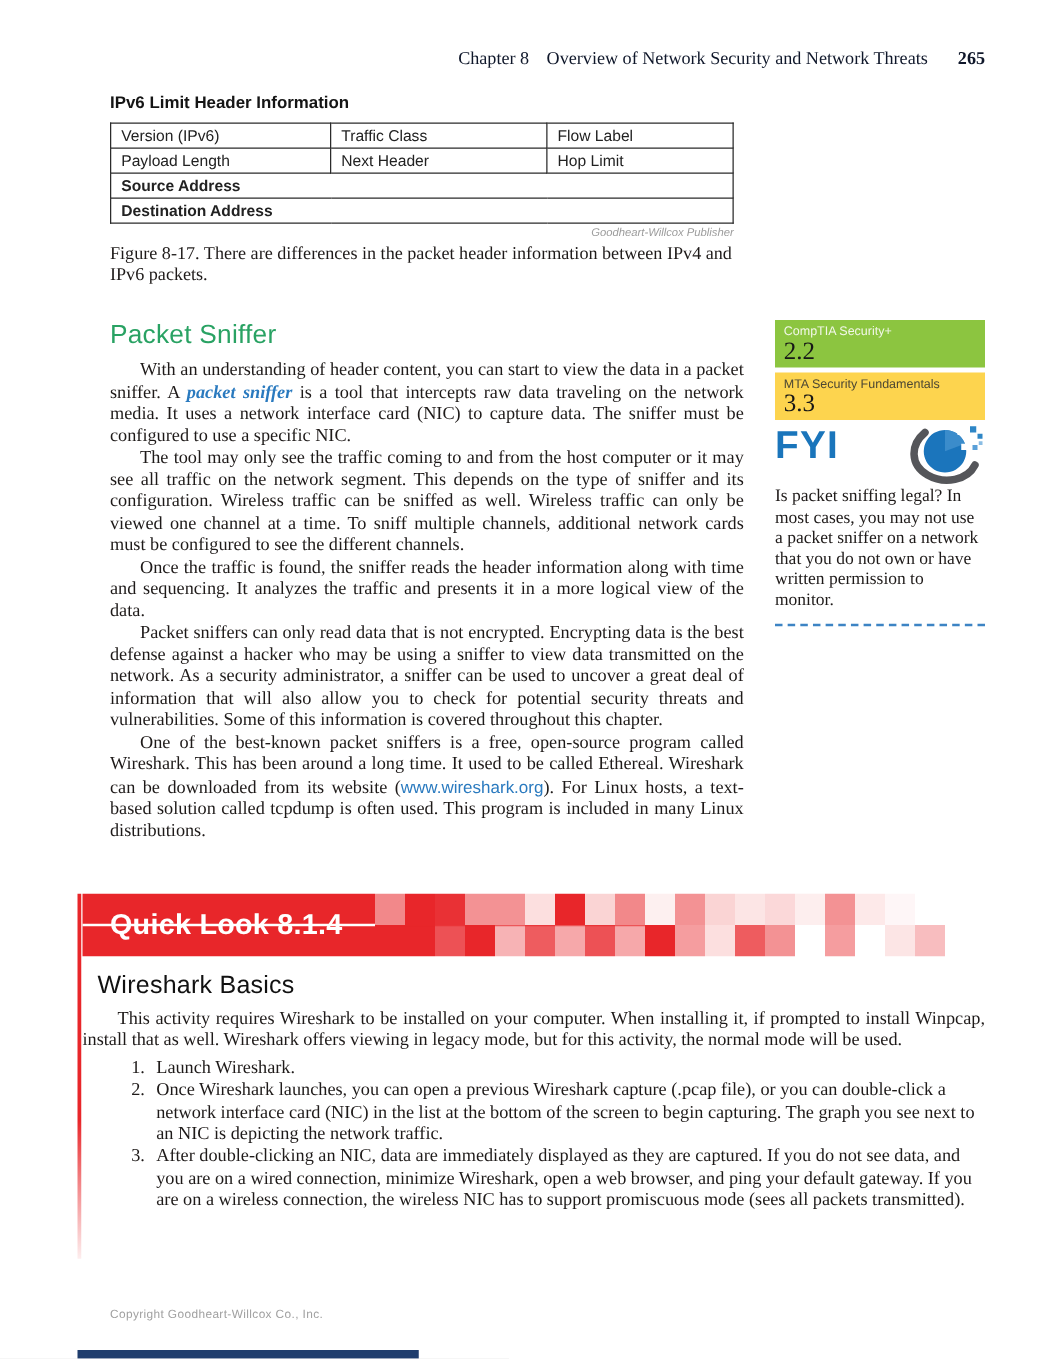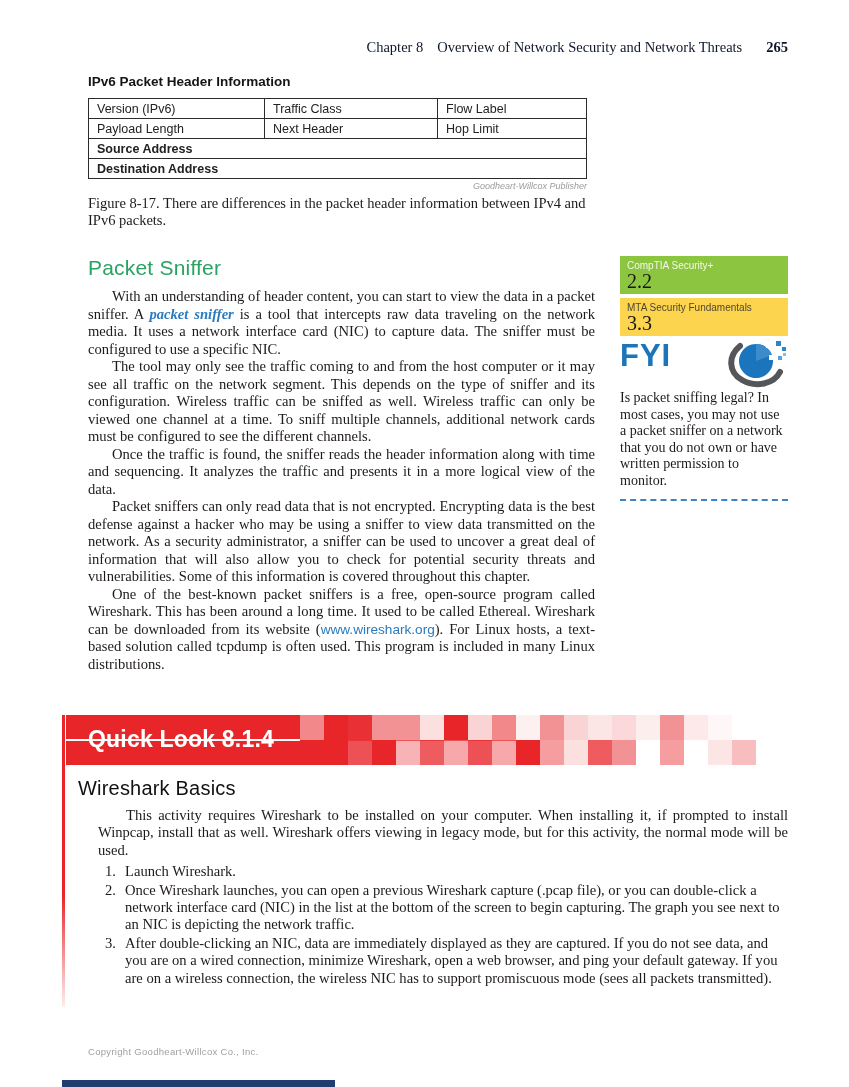--- a/index.html
+++ b/index.html
@@ -49,40 +49,40 @@
   .ql-title{position:absolute;left:22px;top:11px;color:#ffffff;font-family:"Liberation Sans",sans-serif;
             font-weight:bold;font-size:23px;letter-spacing:.2px;z-index:1;white-space:nowrap;}
   .ql-strike{position:absolute;left:0;top:24px;width:234px;height:2px;background:#ffffff;z-index:2;}
   .ql-strike-ext{position:absolute;left:234px;top:24.5px;width:222px;height:1.5px;background:rgba(232,38,42,.65);z-index:2;}
   .mosaic-row{position:absolute;left:234px;display:flex;}
   .mosaic-top{top:0;}
   .mosaic-bottom{top:25px;}
   .sq{width:24px;height:25px;flex:0 0 24px;}
   .ql-sub{font-family:"Liberation Sans",sans-serif;font-size:20px;font-weight:normal;color:#111;
           margin:12px 0 7px 16px;letter-spacing:.2px;}
-  .ql-intro{margin:0 0 4px 4px;font-size:14.6px;line-height:17.4px;text-align:justify;text-indent:28px;width:722px;box-sizing:border-box;padding-left:32px;}
+  .ql-intro{margin:0 0 4px 4px;font-size:14.6px;line-height:17.4px;text-align:justify;text-indent:28px;width:722px;box-sizing:border-box;}
   ol.ql-steps{margin:2px 0 0 0;padding:0;list-style:none;counter-reset:step;}
   ol.ql-steps li{position:relative;margin:0 0 1px 63px;width:660px;font-size:14.6px;line-height:17.4px;counter-increment:step;}
   ol.ql-steps li::before{content:counter(step) ".";position:absolute;left:-20px;}
 
   .copyright{position:absolute;left:88px;top:1046px;font-family:"Liberation Sans",sans-serif;
              font-size:9.5px;color:#a0a0a0;letter-spacing:.3px;}
   .navy-bar{position:absolute;left:62px;top:1080px;width:273px;height:7px;background:#1f3d6d;}
 </style>
 </head>
 <body>
 
 <div class="page">
 
   <div class="running-head">
     <span class="chap">Chapter 8</span><span>Overview of Network Security and Network Threats</span><span class="pgnum">265</span>
   </div>
 
   <div class="figure-block">
-    <div class="table-title">IPv6 Packet Header Information</div>
+    <div class="table-title">IPv6 Limit Header Information</div>
     <table class="ip-table">
       <tbody>
           <tr>
         <td style="width:167px">Version (IPv6)</td>
         <td style="width:164px">Traffic Class</td>
         <td>Flow Label</td>
       </tr>
       <tr>
         <td>Payload Length</td>
         <td>Next Header</td>

